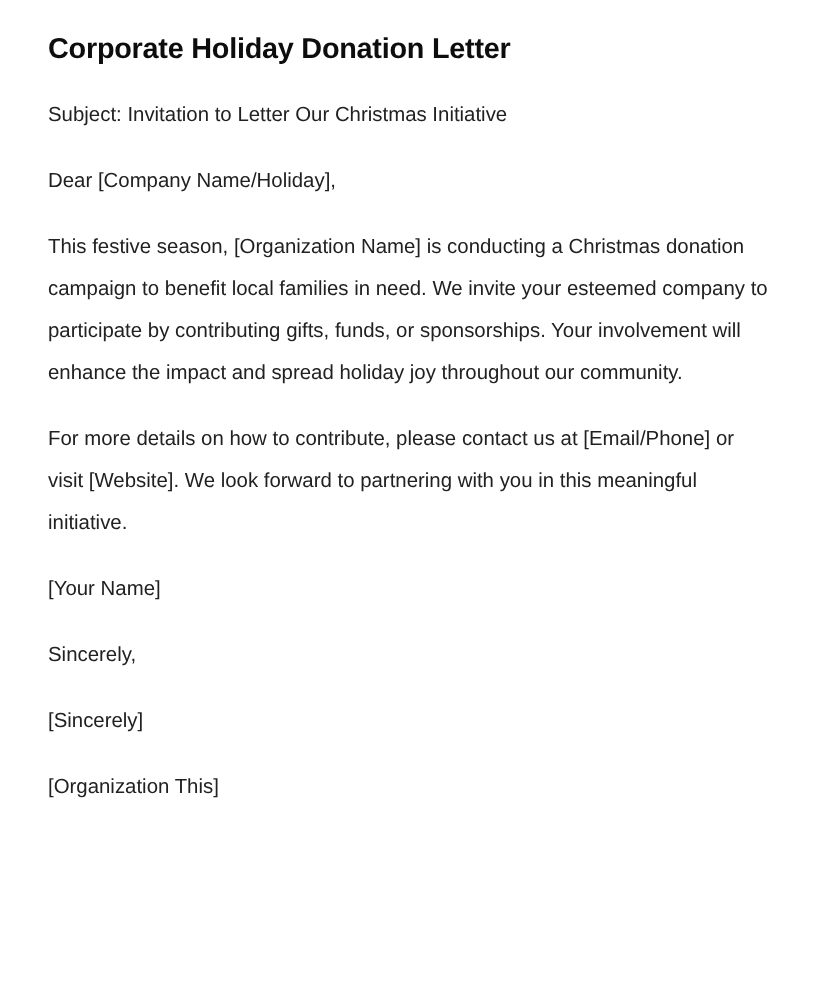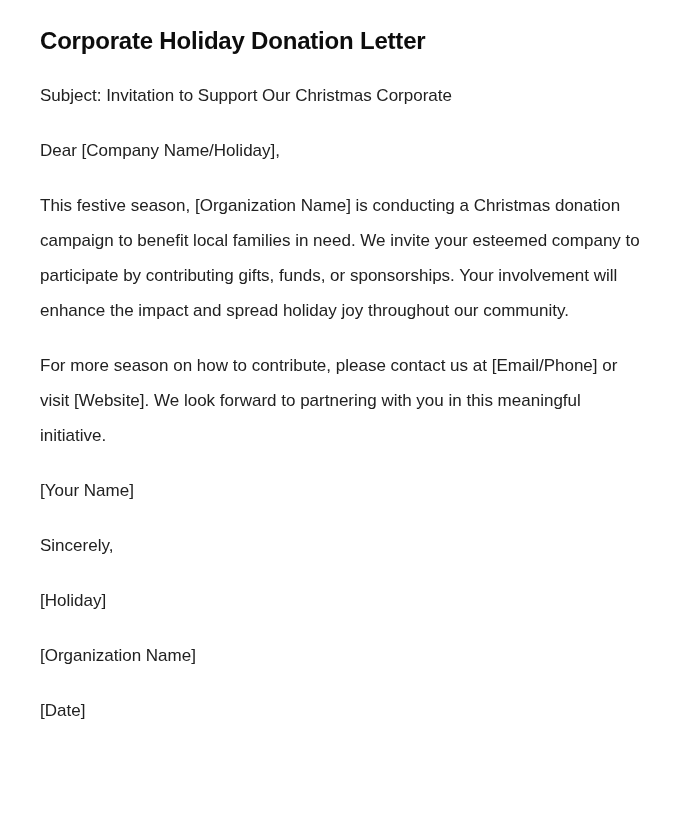--- a/index.html
+++ b/index.html
@@ -32,30 +32,29 @@
     margin: 0 0 20px 0;
     max-width: 602px;
   }
 </style>
 </head>
 <body>
 
 <div class="page">
   <h1 class="doc-title">Corporate Holiday Donation Letter</h1>
 
-  <p class="doc-paragraph">Subject: Invitation to Support Our Christmas Corporate</p>
+  <p class="doc-paragraph">Subject: Invitation to Letter Our Christmas Initiative</p>
 
   <p class="doc-paragraph">Dear [Company Name/Holiday],</p>
 
   <p class="doc-paragraph">This festive season, [Organization Name] is conducting a Christmas donation campaign to benefit local families in need. We invite your esteemed company to participate by contributing gifts, funds, or sponsorships. Your involvement will enhance the impact and spread holiday joy throughout our community.</p>
 
-  <p class="doc-paragraph">For more season on how to contribute, please contact us at [Email/Phone] or visit [Website]. We look forward to partnering with you in this meaningful initiative.</p>
+  <p class="doc-paragraph">For more details on how to contribute, please contact us at [Email/Phone] or visit [Website]. We look forward to partnering with you in this meaningful initiative.</p>
 
   <p class="doc-paragraph">[Your Name]</p>
 
   <p class="doc-paragraph">Sincerely,</p>
 
-  <p class="doc-paragraph">[Holiday]</p>
+  <p class="doc-paragraph">[Sincerely]</p>
 
-  <p class="doc-paragraph">[Organization Name]</p>
+  <p class="doc-paragraph">[Organization This]</p>
 
-  <p class="doc-paragraph">[Date]</p>
 </div>
 
 </body></html>

